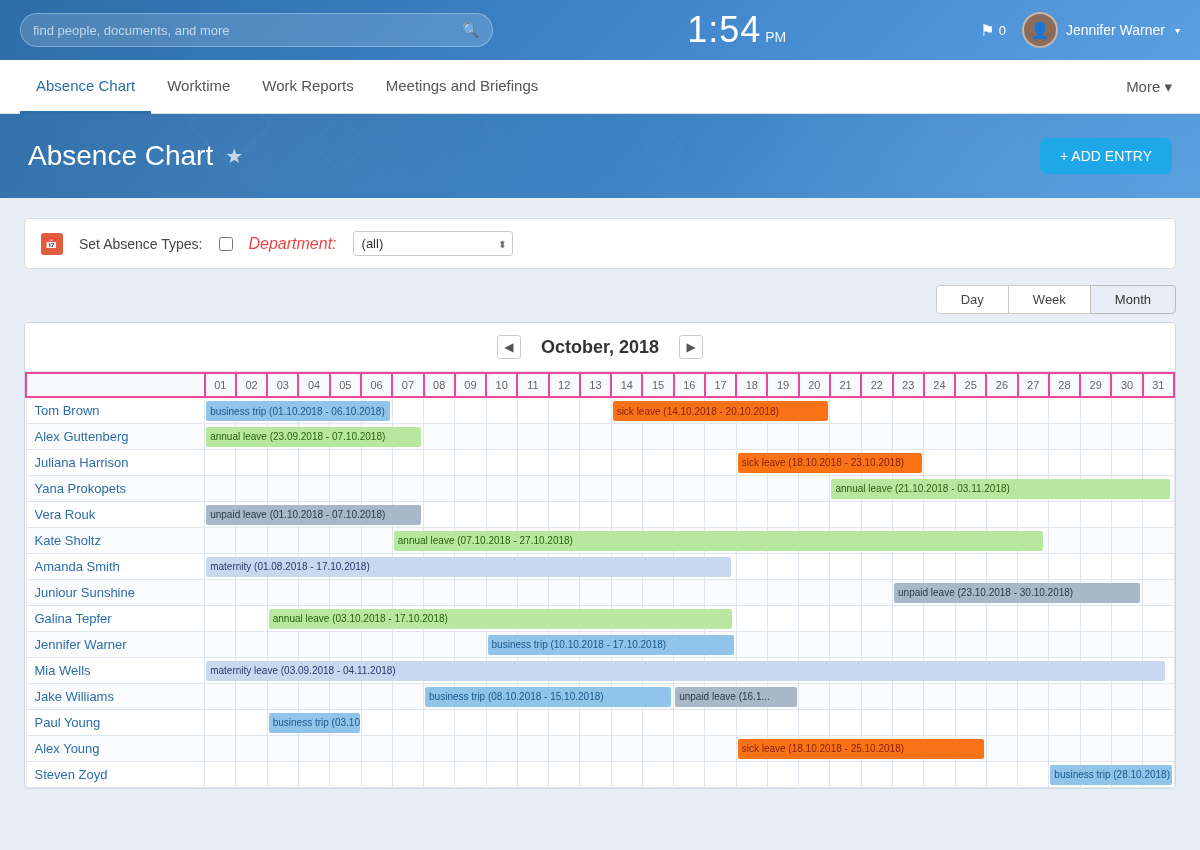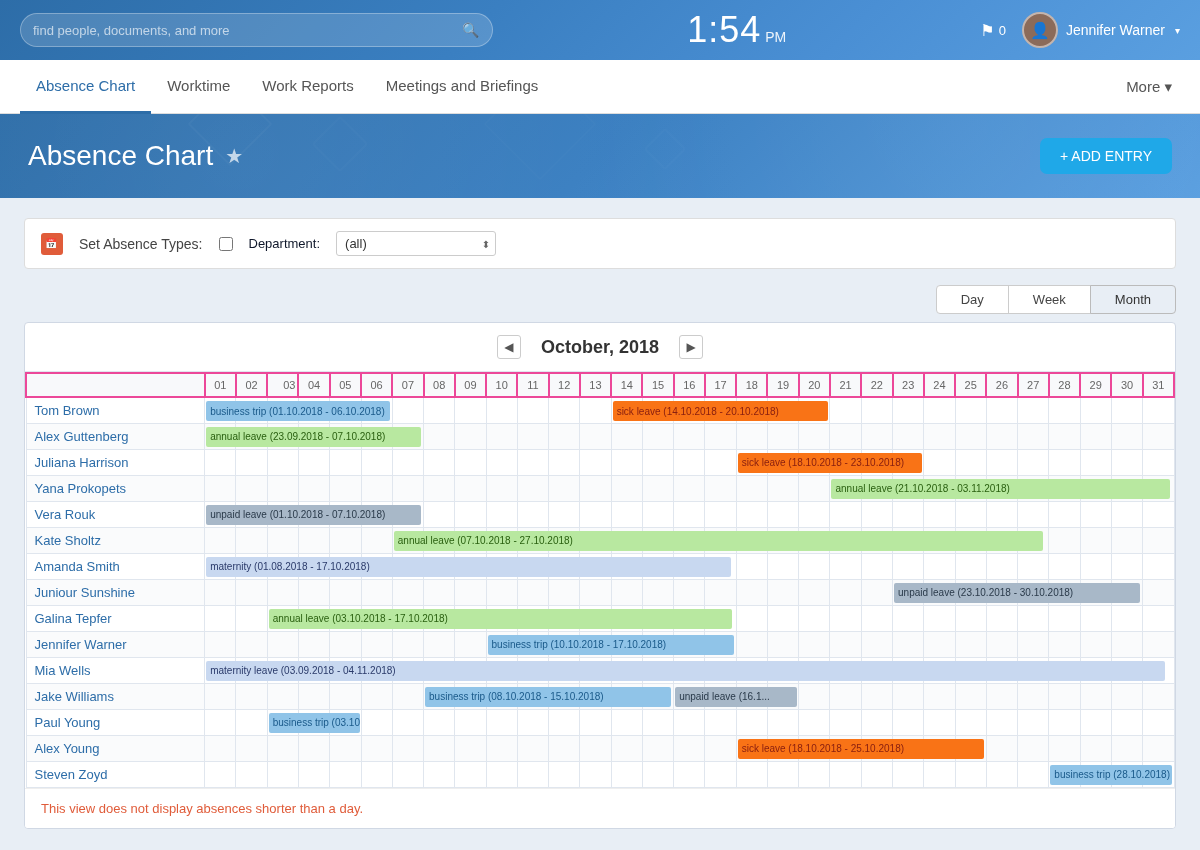--- a/index.html
+++ b/index.html
@@ -180,21 +180,21 @@
       color: white;
       font-size: 10px;
     }
     .filter-label { font-size: 14px; color: #444; }
     .filter-checkbox {
       width: 14px; height: 14px;
       border: 1px solid #aaa;
       background: white;
       cursor: pointer;
     }
-    .dept-label { font-size: 13px; color: #0f172a; }
+    .dept-label { font-size: 16px; color: #ef4444; font-style: italic; }
     .dept-select {
       border: 1px solid #ccc;
       border-radius: 3px;
       padding: 4px 24px 4px 8px;
       font-size: 13px;
       color: #333;
       background: white;
       appearance: none;
       cursor: pointer;
       min-width: 160px;
@@ -427,21 +427,21 @@
       <button class="cal-nav-btn">▶</button>
     </div>
 
     <div class="cal-grid">
       <table class="cal-table" id="cal-table">
         <thead>
           <tr id="cal-header-row">
             <th class="name-col"></th>
           <th style="min-width: 28px; width: 28px;">01</th>
               <th style="min-width: 28px; width: 28px;">02</th>
-              <th style="min-width: 28px; width: 28px; text-align: right;">03</th>
+              <th style="min-width: 28px; width: 28px;">03</th>
               <th style="min-width: 28px; width: 28px;">04</th>
               <th style="min-width: 28px; width: 28px;">05</th>
               <th style="min-width: 28px; width: 28px;">06</th>
               <th style="min-width: 28px; width: 28px;">07</th>
               <th style="min-width: 28px; width: 28px; border-radius: 10px;">08</th>
               <th style="min-width: 28px; width: 28px;">09</th>
               <th style="min-width: 28px; width: 28px;">10</th>
               <th style="min-width: 28px; width: 28px;">11</th>
               <th style="min-width: 28px; width: 28px;">12</th>
               <th style="min-width: 28px; width: 28px;">13</th>
@@ -1007,18 +1007,15 @@
                 <div class="leave-bar leave-business" style="left: 1px; width: 122px;">business trip (28.10.2018)</div>
               </td>
               <td></td>
               <td></td>
               <td></td>
             </tr>
           </tbody>
       </table>
     </div>
 
-    <div class="footer-note">
-      <span>This view does not display absences shorter than a day.</span>
-    </div>
   </div>
 
 </div>
 
 </body></html>

